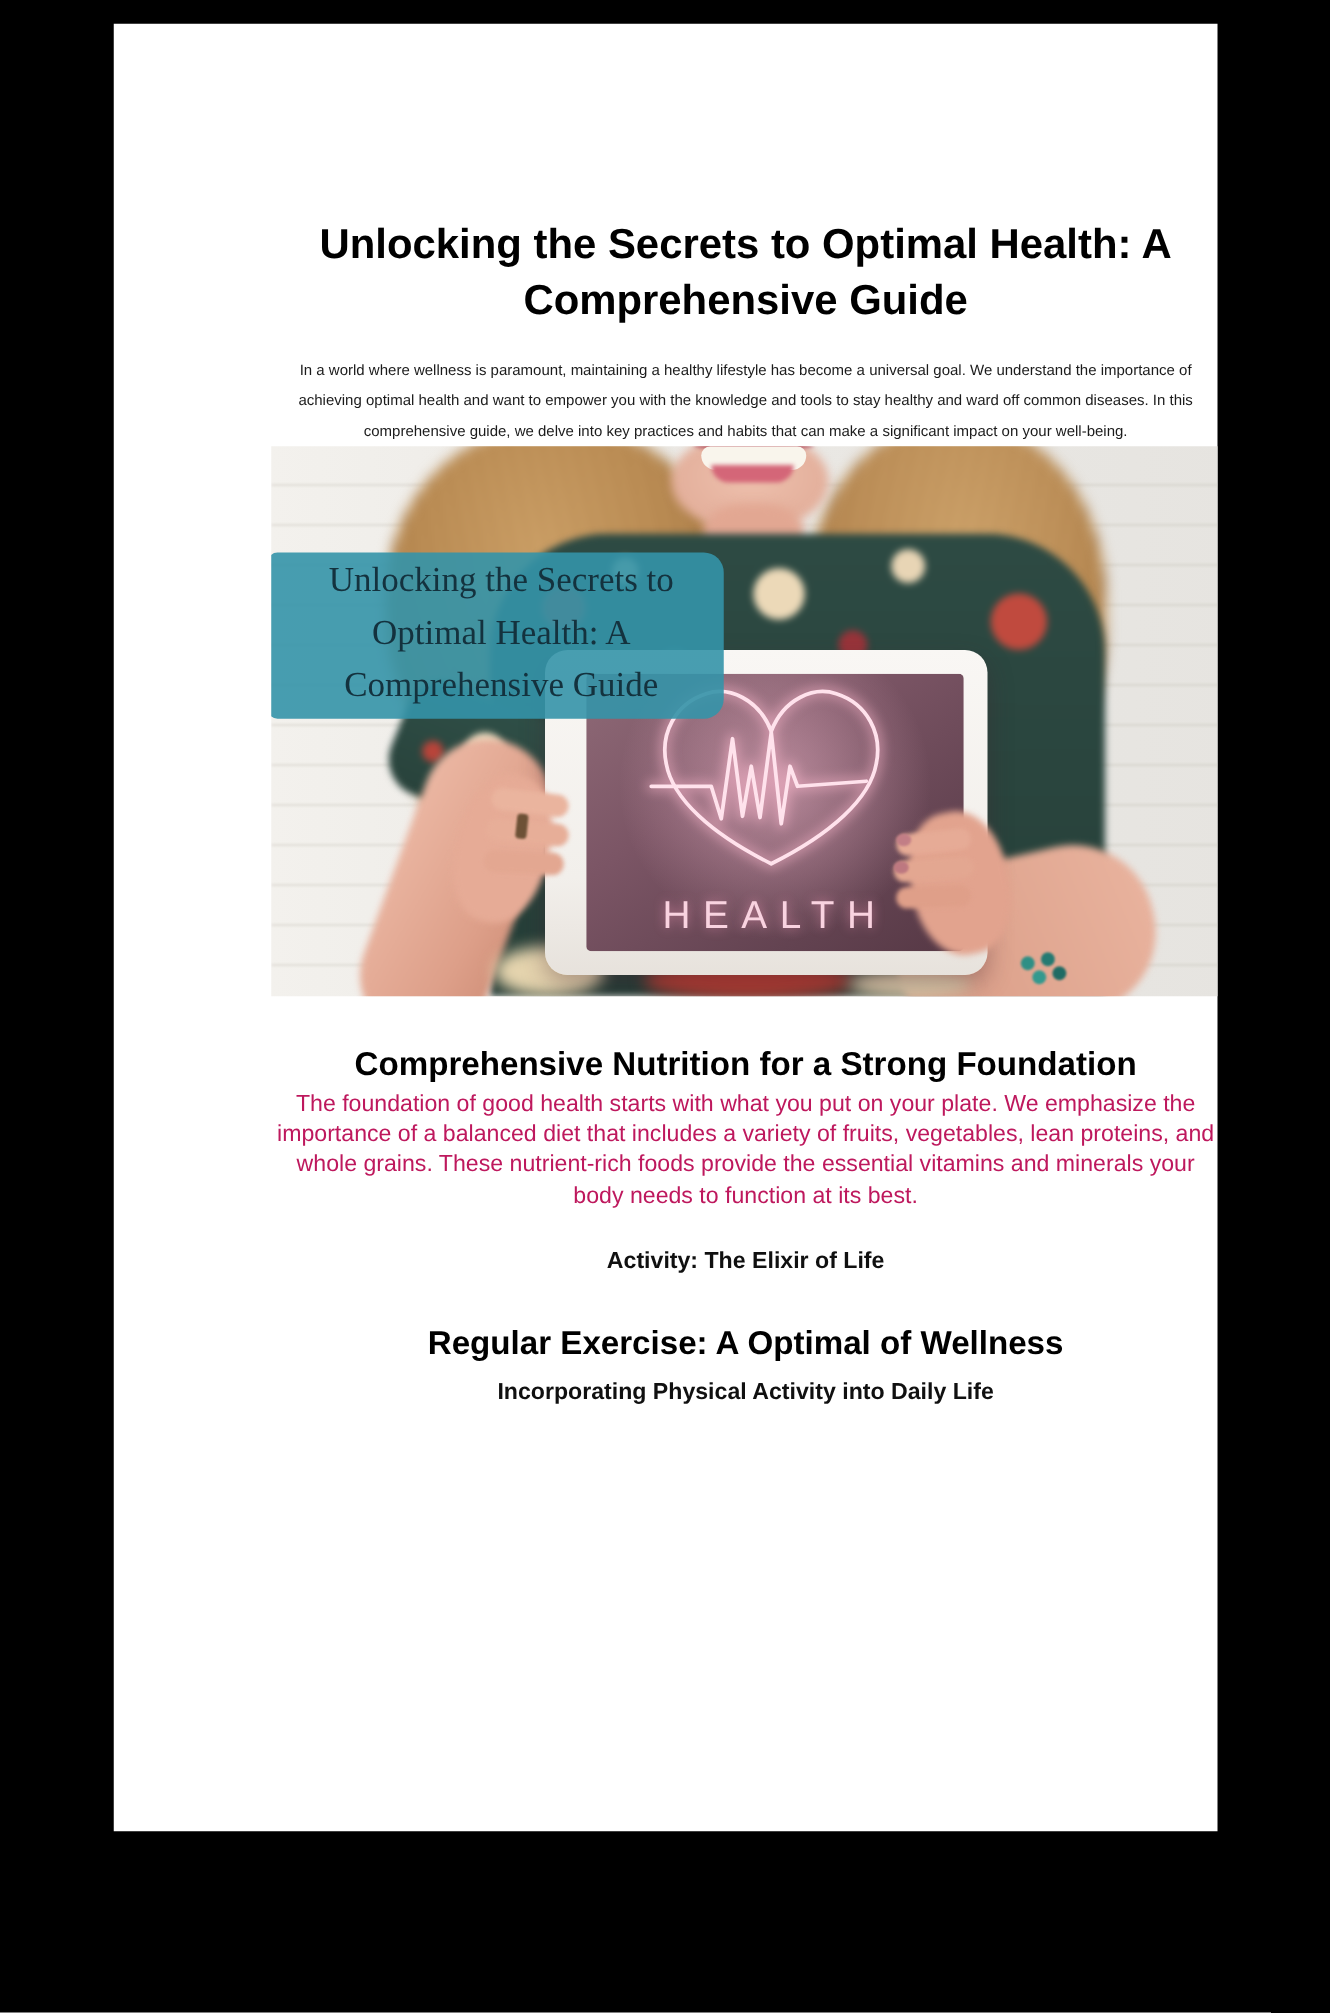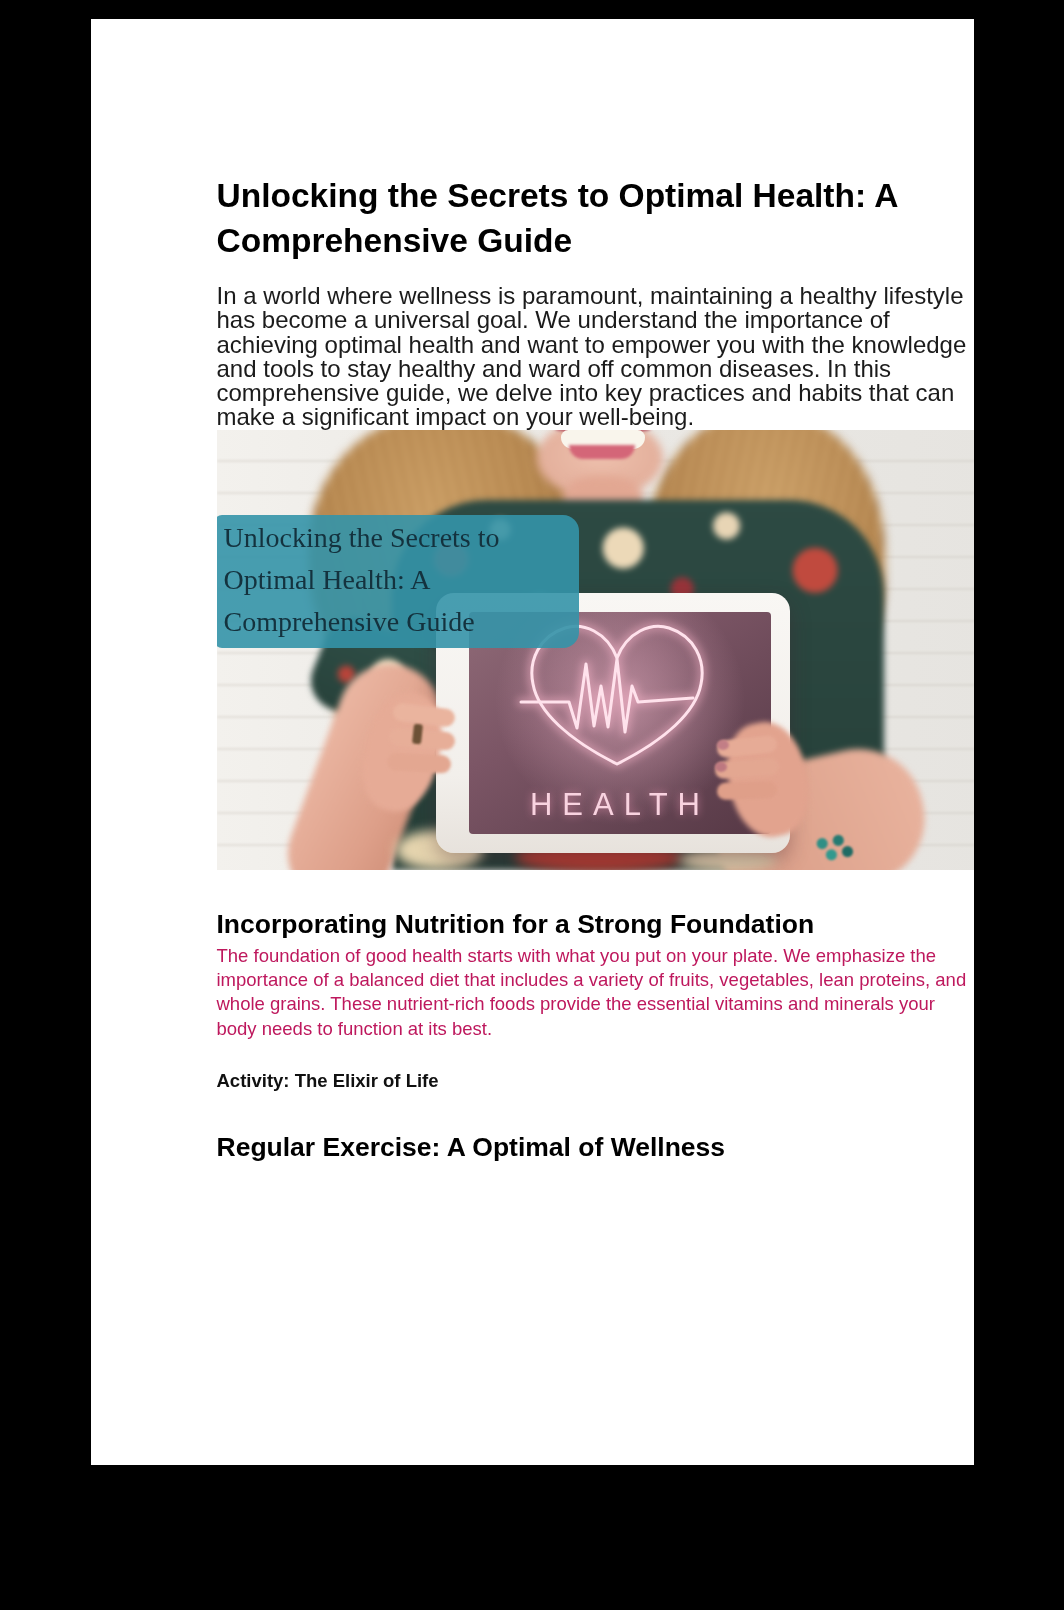--- a/index.html
+++ b/index.html
@@ -3,29 +3,29 @@
 <meta charset="utf-8">
 <style>
   html,body{margin:0;padding:0;}
   body{
     width:1064px;height:1610px;background:#000;
     font-family:"Liberation Sans",sans-serif;
     -webkit-font-smoothing:antialiased;
   }
   .page{
     width:883px;height:1446px;background:#fff;
-    margin:19px auto 0 auto;overflow:hidden;
+    margin:19px auto 0 auto;overflow:hidden;text-align:center;
   }
   .content{width:760px;margin-left:126px;}
   h1.doc-title{
     font-size:33.5px;line-height:45px;font-weight:bold;color:#000;
     margin:154px 0 0 0;letter-spacing:0;
   }
   p.intro{
-    font-size:24px;line-height:24.3px;color:#1b1b1b;
+    font-size:12px;line-height:24.3px;color:#1b1b1b;
     margin:21px 0 0 0;
   }
   h2.section-heading{
     font-size:26.5px;line-height:35px;font-weight:bold;color:#000;
     margin:37px 0 0 0;
   }
   h3.sub-heading{
     font-size:18.5px;line-height:24.3px;font-weight:bold;color:#101010;
     margin:28px 0 0 0;
   }
@@ -233,23 +233,24 @@
       <div class="finger-r3"></div>
       <div class="nail-r1"></div>
       <div class="nail-r2"></div>
       <div class="bracelet"></div>
 
       <div class="title-overlay">
         <div class="overlay-text">Unlocking the Secrets to Optimal Health: A Comprehensive Guide</div>
       </div>
     </div>
 
-    <h2 class="section-heading">Incorporating Nutrition for a Strong Foundation</h2>
+    <h2 class="section-heading">Comprehensive Nutrition for a Strong Foundation</h2>
 
     <p class="body-text">The foundation of good health starts with what you put on your plate. We emphasize the importance of a balanced diet that includes a variety of fruits, vegetables, lean proteins, and whole grains. These nutrient-rich foods provide the essential vitamins and minerals your body needs to function at its best.</p>
 
     <h3 class="sub-heading">Activity: The Elixir of Life</h3>
 
     <h2 class="section-heading">Regular Exercise: A Optimal of Wellness</h2>
 
+    <h3 class="sub-heading">Incorporating Physical Activity into Daily Life</h3>
 
   </div>
 </div>
 
 </body></html>

